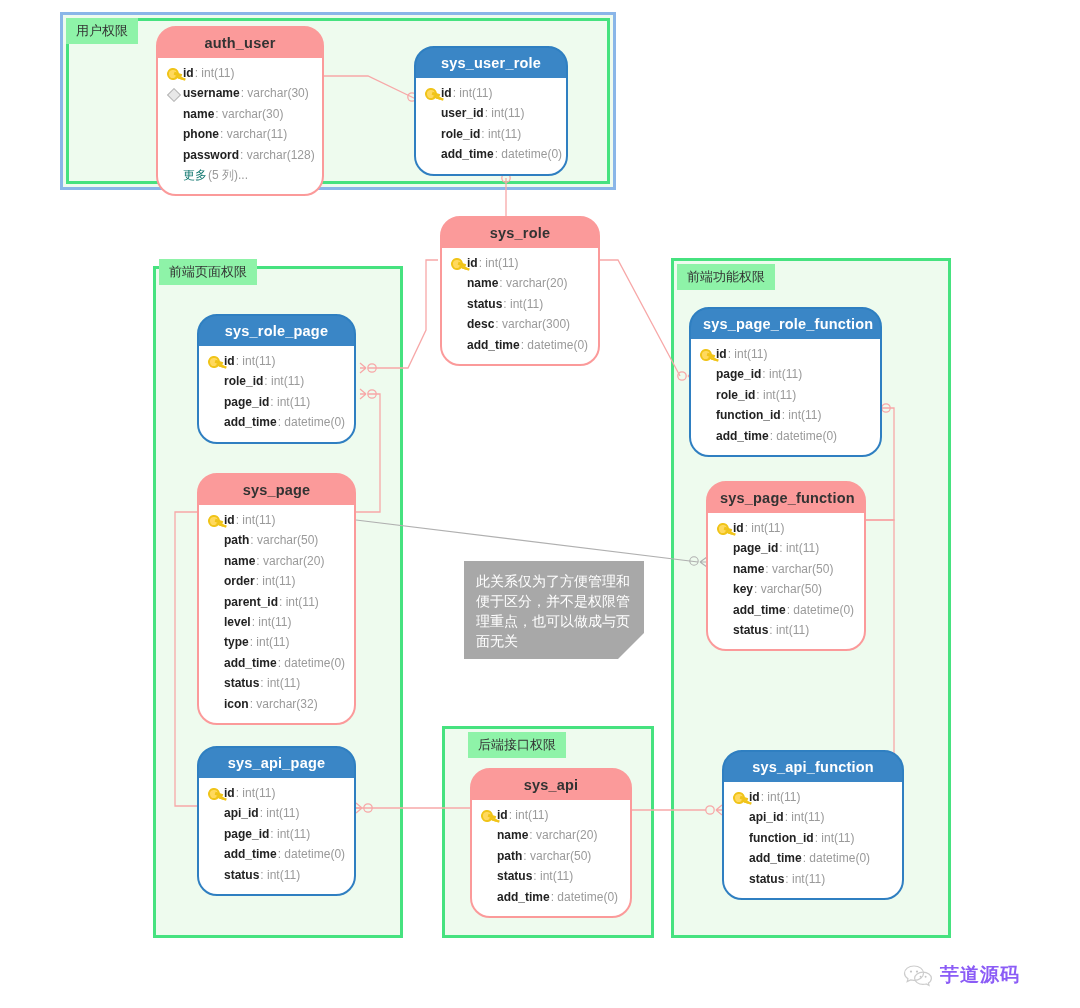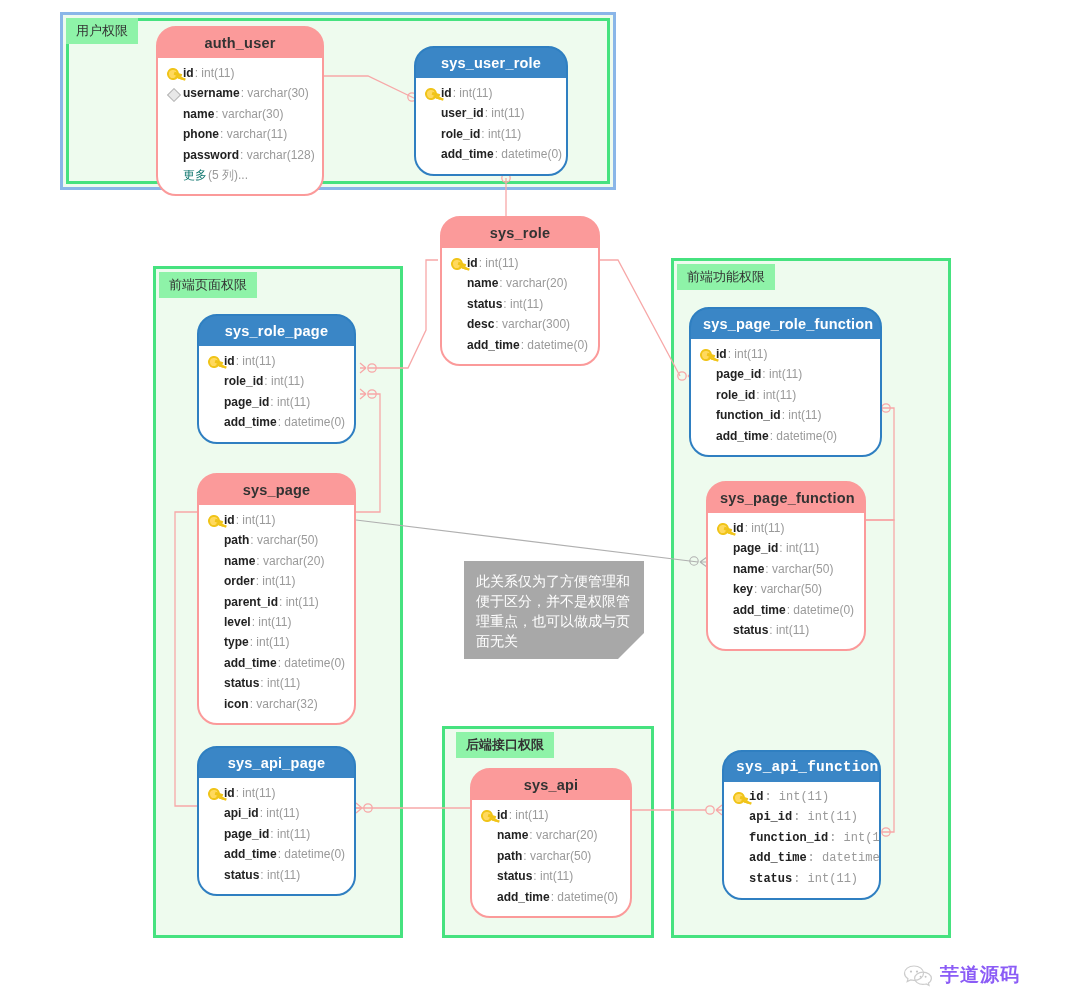--- a/index.html
+++ b/index.html
@@ -155,27 +155,27 @@
 <body>
 
 <div id="canvas">
 
   <div class="group outer-blue" style="left:52px; top:12px; width:556px; height:178px;">
     <div class="inner-green"></div>
   </div>
   <div class="group-label" style="left:58px; top:18px;">用户权限</div>
 
   <div class="group" style="left:145px; top:266px; width:250px; height:672px;"></div>
-  <div class="group-label" style="left:151px; top:272px;">前端页面权限</div>
+  <div class="group-label" style="left:151px; top:259px;">前端页面权限</div>
 
   <div class="group" style="left:663px; top:258px; width:280px; height:680px;"></div>
   <div class="group-label" style="left:669px; top:264px;">前端功能权限</div>
 
   <div class="group" style="left:434px; top:726px; width:212px; height:212px;"></div>
-  <div class="group-label" style="left:448px; top:732px;font-weight:bold;">后端接口权限</div>
+  <div class="group-label" style="left:460px; top:732px;">后端接口权限</div>
 
   <svg id="wires" viewBox="0 0 1080 1008">
     <g fill="none" stroke="#f7a8a8" stroke-width="1.3">
 
       <path d="M316 76 L360 76 L410 100"></path>
       <circle cx="404" cy="97" r="4.2"></circle>
       <path d="M410 100 L416 95 M410 100 L416 100 M410 100 L416 105"></path>
 
       <path d="M498 178 L498 216"></path>
       <circle cx="498" cy="178" r="4.2"></circle>
@@ -535,21 +535,21 @@
           <span class="ctype">: int(11)</span>
         </div>
         <div class="col">
           <span class="ic "></span>
           <span class="cname">add_time</span>
           <span class="ctype">: datetime(0)</span>
         </div>
       </div>
     </div>
 
-  <div class="table blue" id="t-sys_api_function" style="left:714px; top:750px; width:159px;font-family:Liberation Mono, monospace;">
+  <div class="table blue" id="t-sys_api_function" style="left:714px; top:750px; width:182px;">
       <div class="thead">sys_api_function</div>
       <div class="tbody">
         <div class="col">
           <span class="ic key"></span>
           <span class="cname">id</span>
           <span class="ctype">: int(11)</span>
         </div>
         <div class="col">
           <span class="ic "></span>
           <span class="cname">api_id</span>

